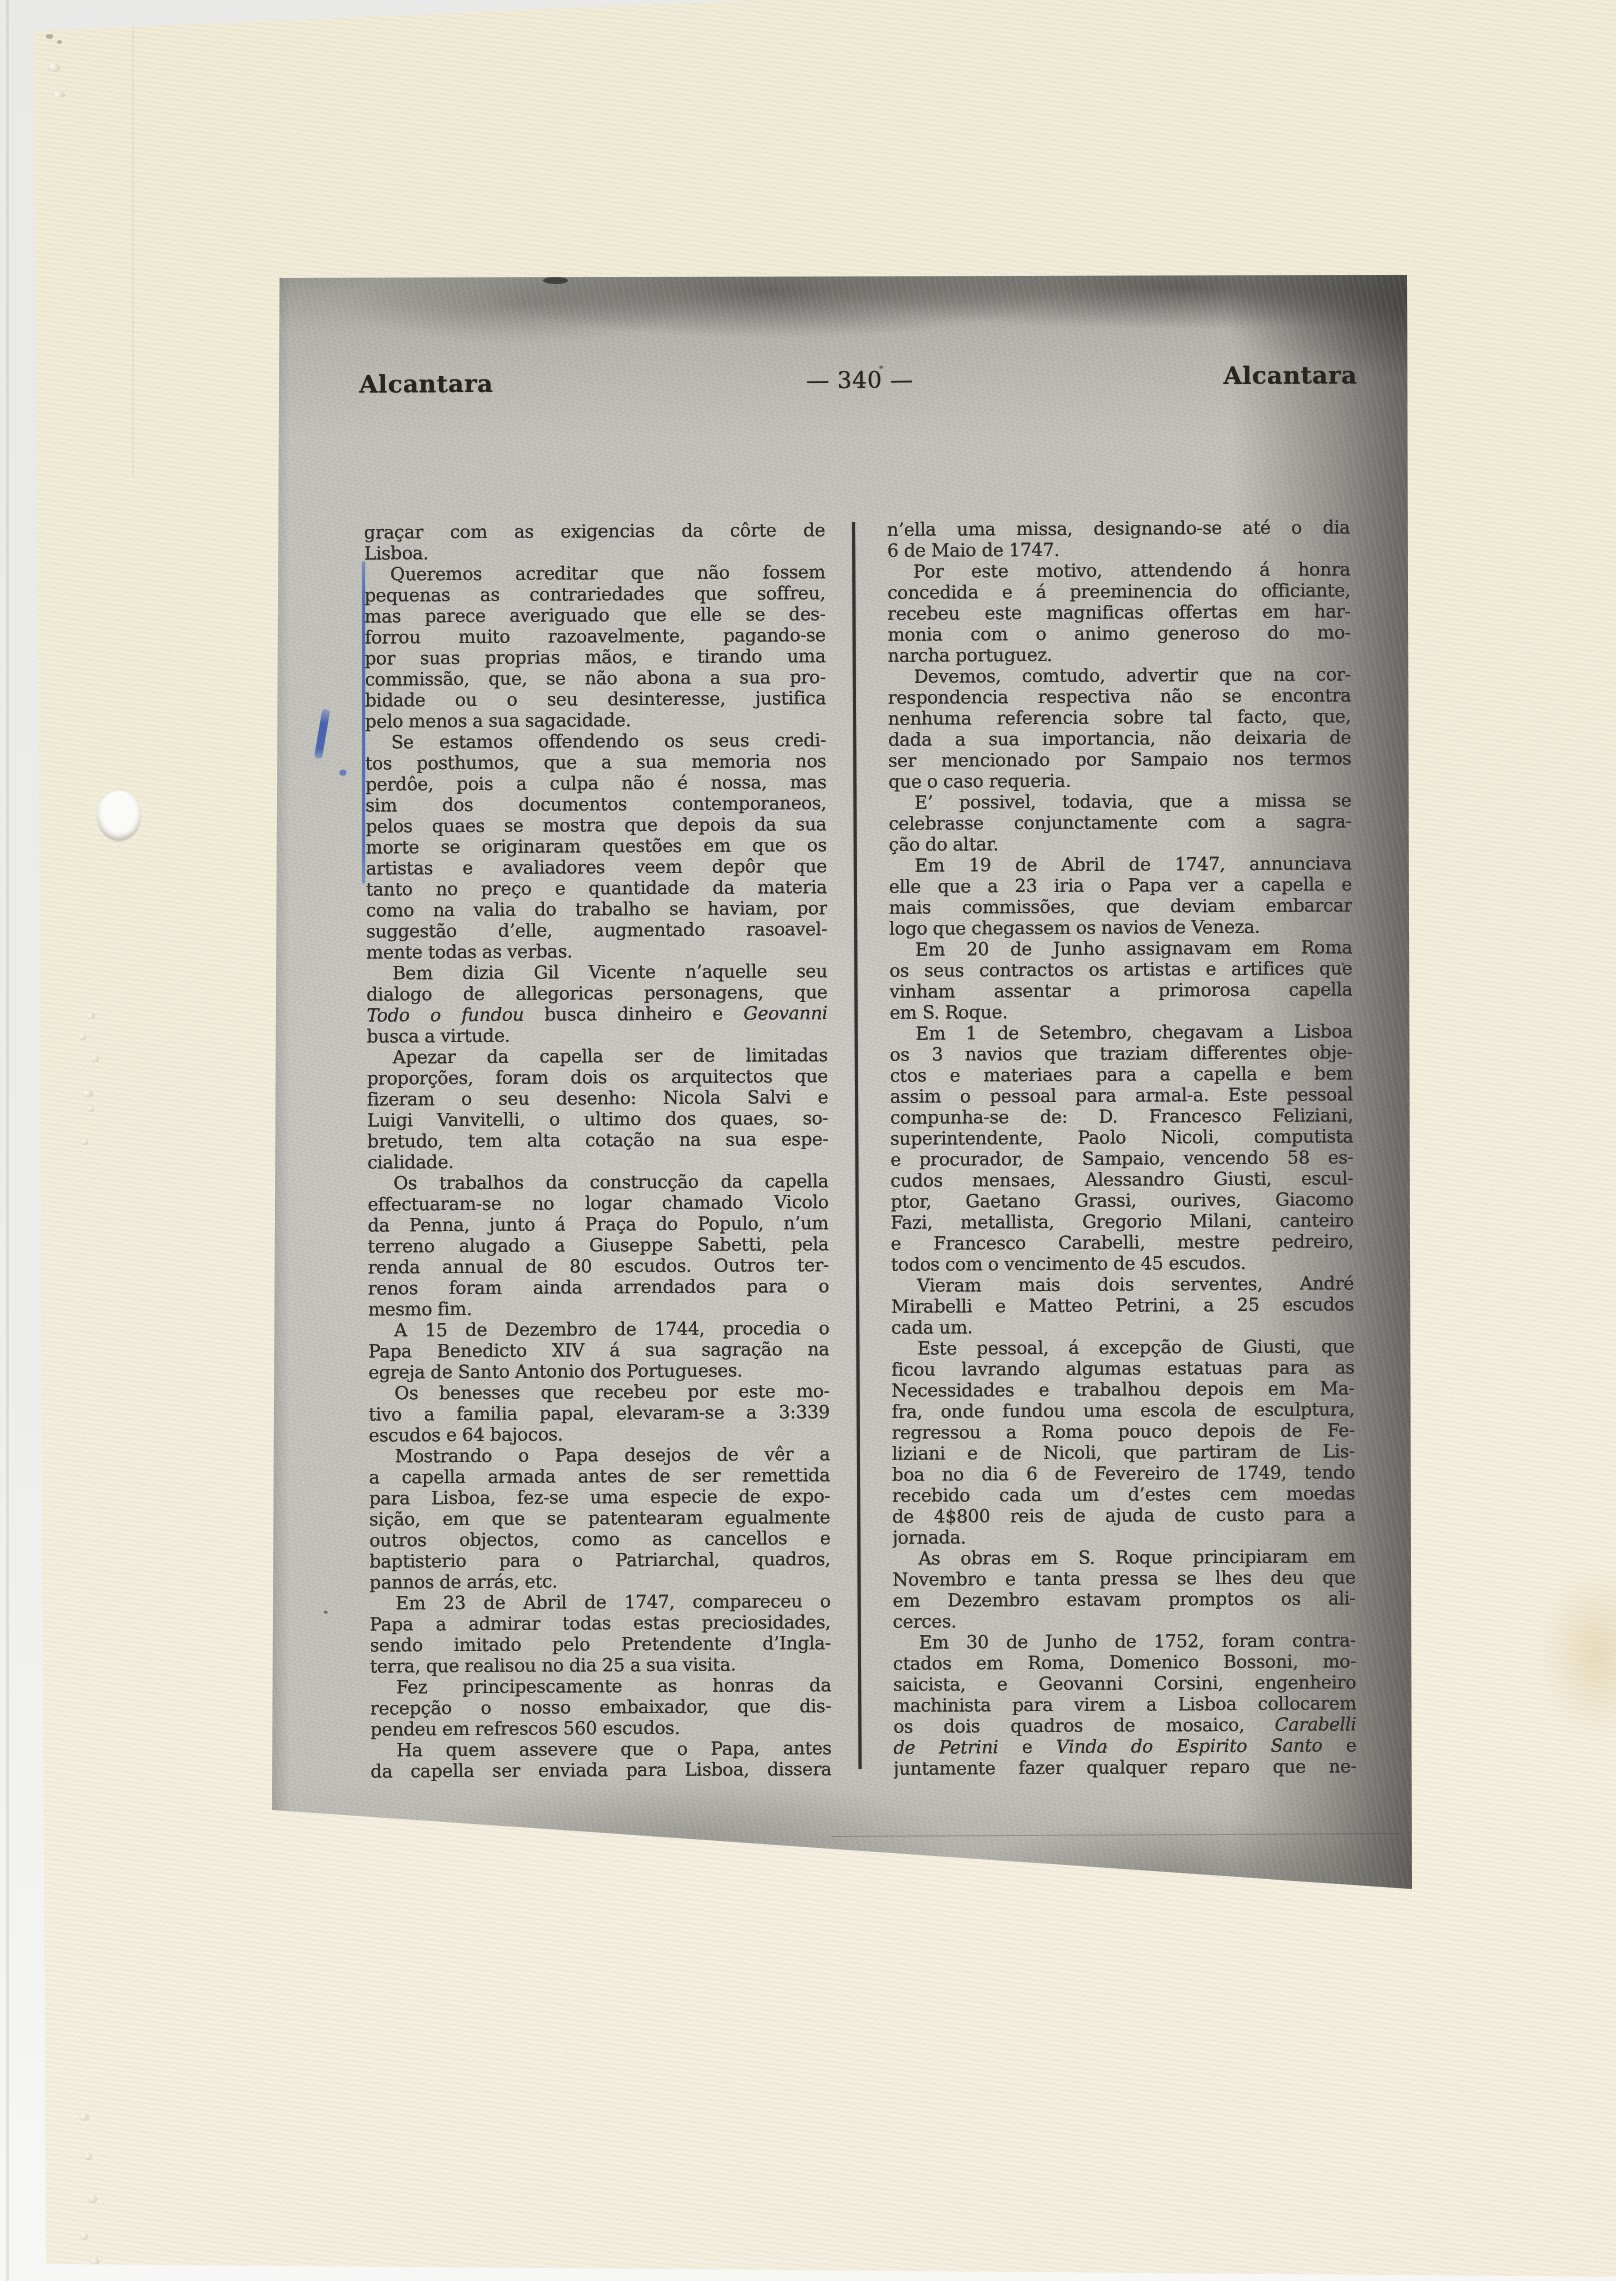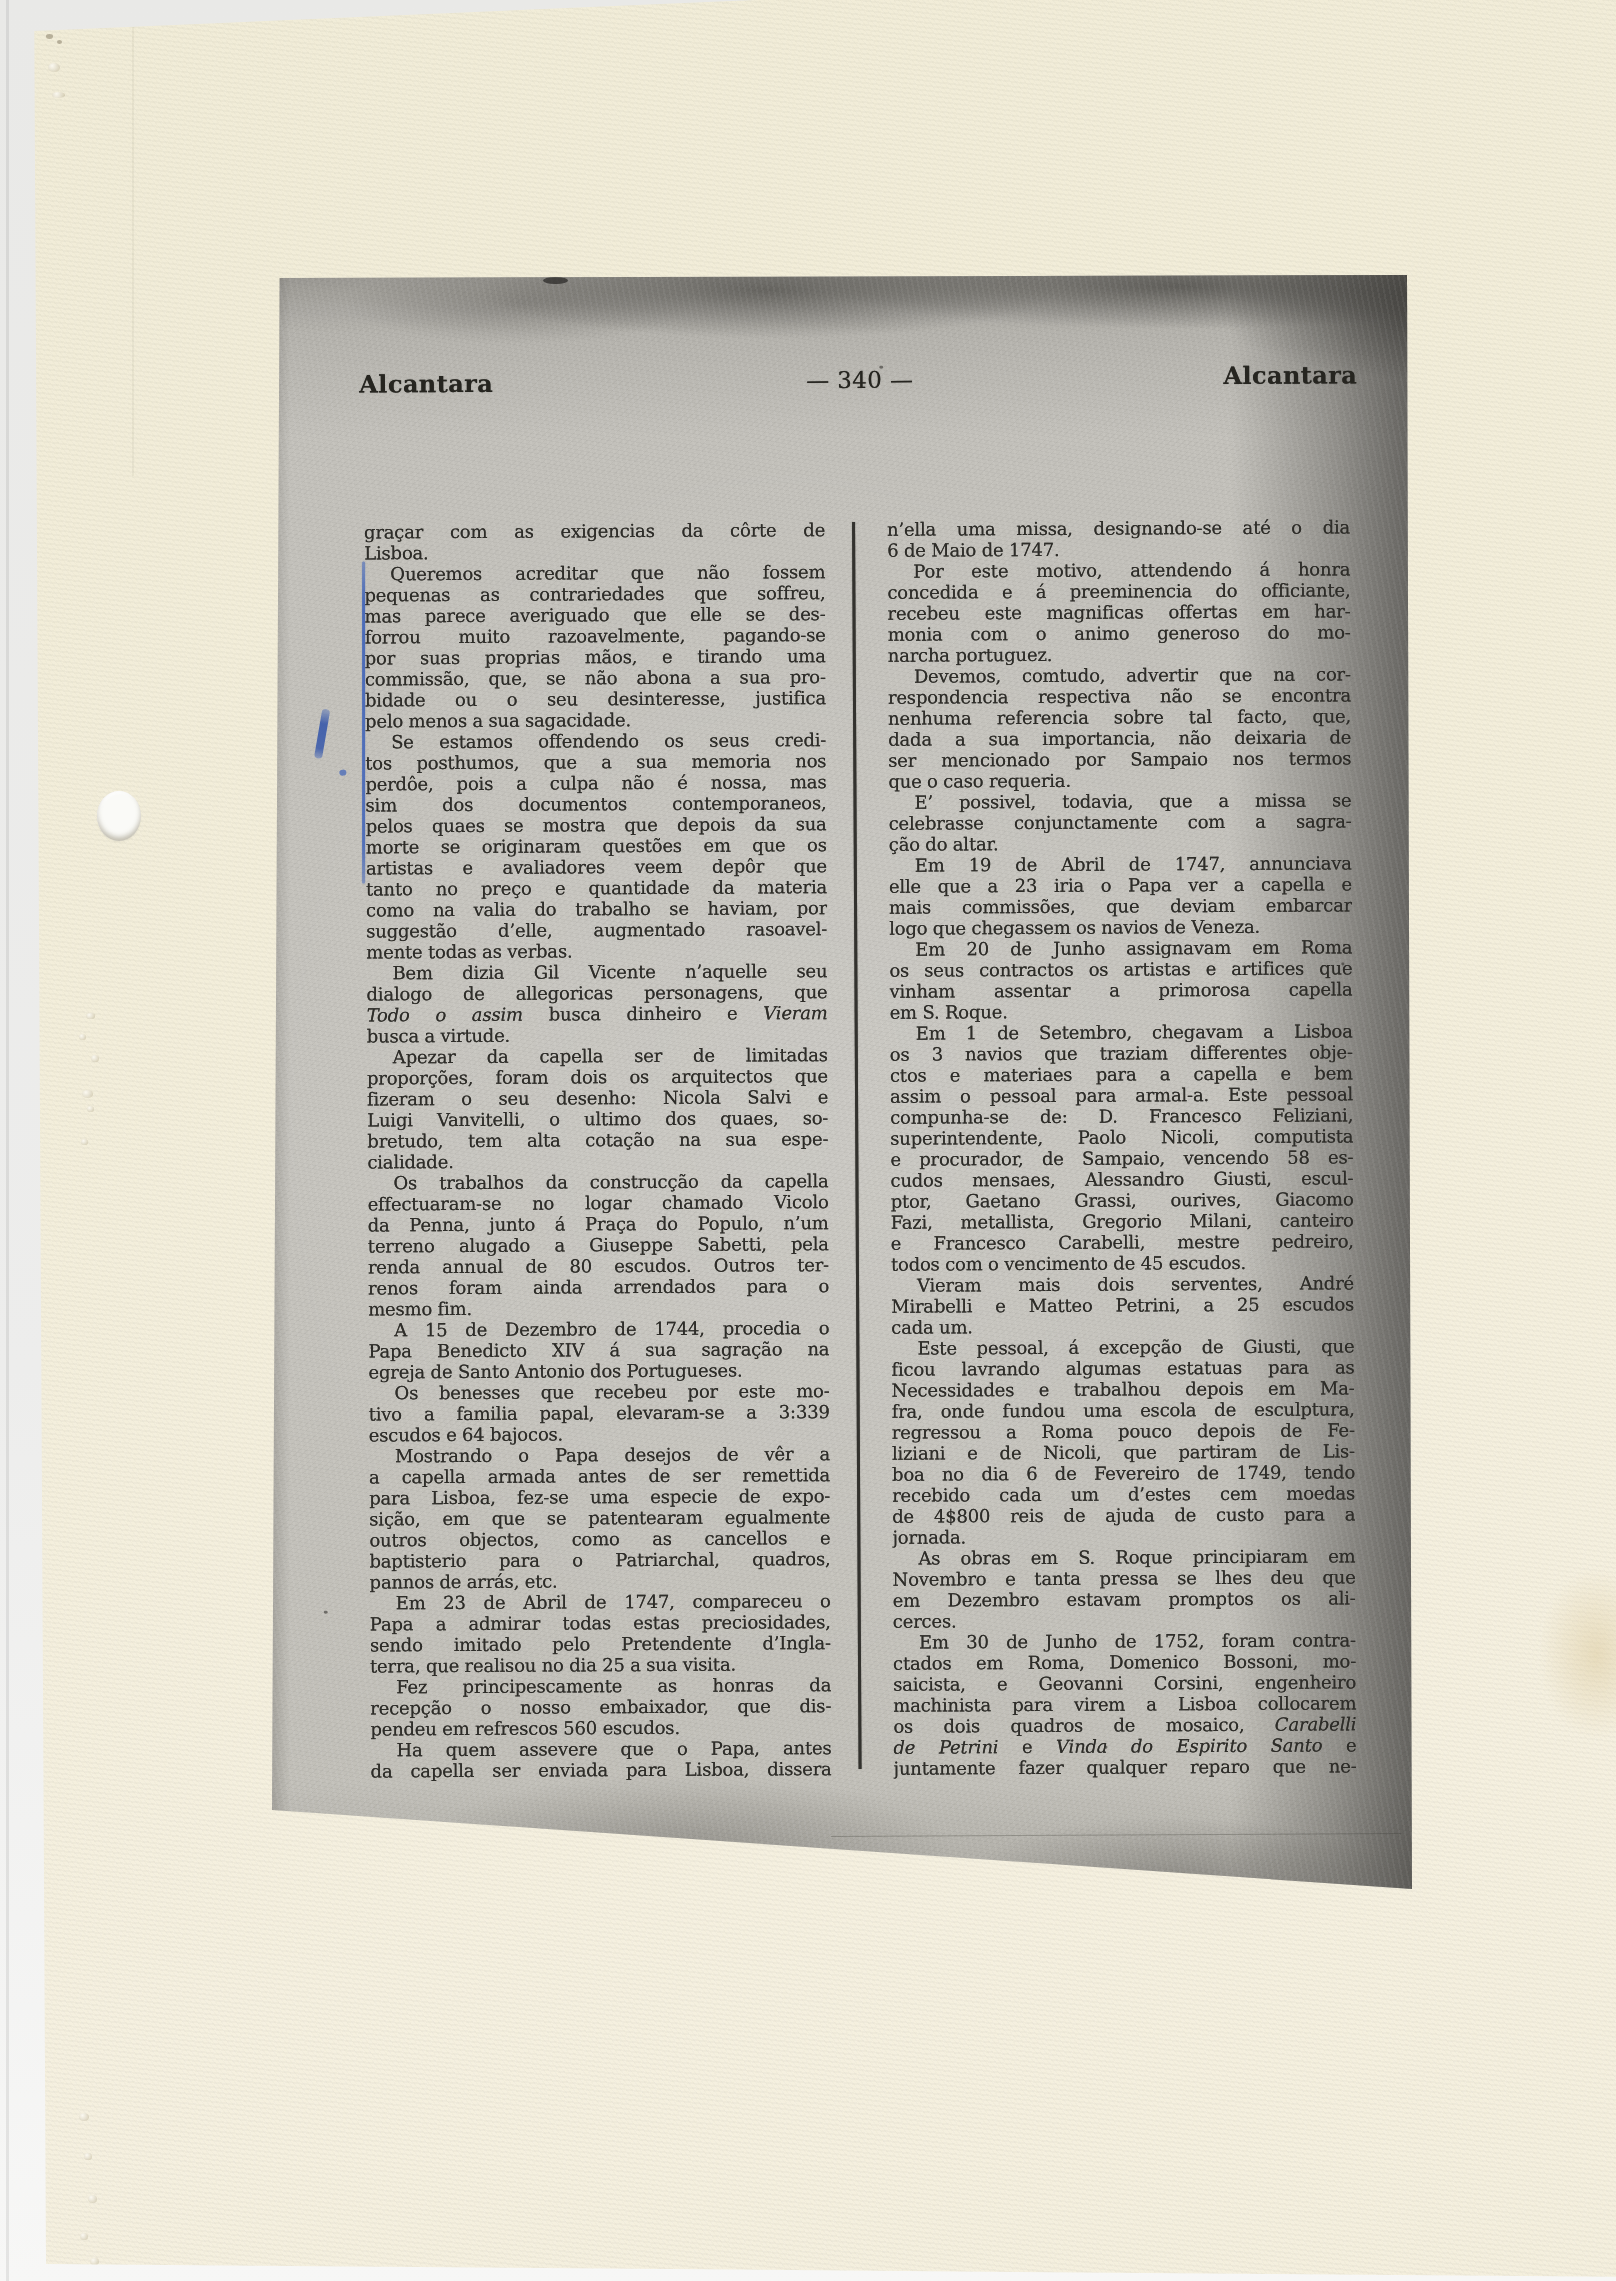--- a/index.html
+++ b/index.html
@@ -136,21 +136,21 @@
             <div class="tline">sim dos documentos contemporaneos,</div>
             <div class="tline">pelos quaes se mostra que depois da sua</div>
             <div class="tline">morte se originaram questões em que os</div>
             <div class="tline">artistas e avaliadores veem depôr que</div>
             <div class="tline">tanto no preço e quantidade da materia</div>
             <div class="tline">como na valia do trabalho se haviam, por</div>
             <div class="tline">suggestão d’elle, augmentado rasoavel-</div>
             <div class="tline pend">mente todas as verbas.</div>
             <div class="tline pind">Bem dizia Gil Vicente n’aquelle seu</div>
             <div class="tline">dialogo de allegoricas personagens, que</div>
-            <div class="tline"><em>Todo o assim</em> busca dinheiro e <em>Vieram</em></div>
+            <div class="tline"><em>Todo o fundou</em> busca dinheiro e <em>Geovanni</em></div>
             <div class="tline pend">busca a virtude.</div>
             <div class="tline pind">Apezar da capella ser de limitadas</div>
             <div class="tline">proporções, foram dois os arquitectos que</div>
             <div class="tline">fizeram o seu desenho: Nicola Salvi e</div>
             <div class="tline">Luigi Vanvitelli, o ultimo dos quaes, so-</div>
             <div class="tline">bretudo, tem alta cotação na sua espe-</div>
             <div class="tline pend">cialidade.</div>
             <div class="tline pind">Os trabalhos da construcção da capella</div>
             <div class="tline">effectuaram-se no logar chamado Vicolo</div>
             <div class="tline">da Penna, junto á Praça do Populo, n’um</div>

